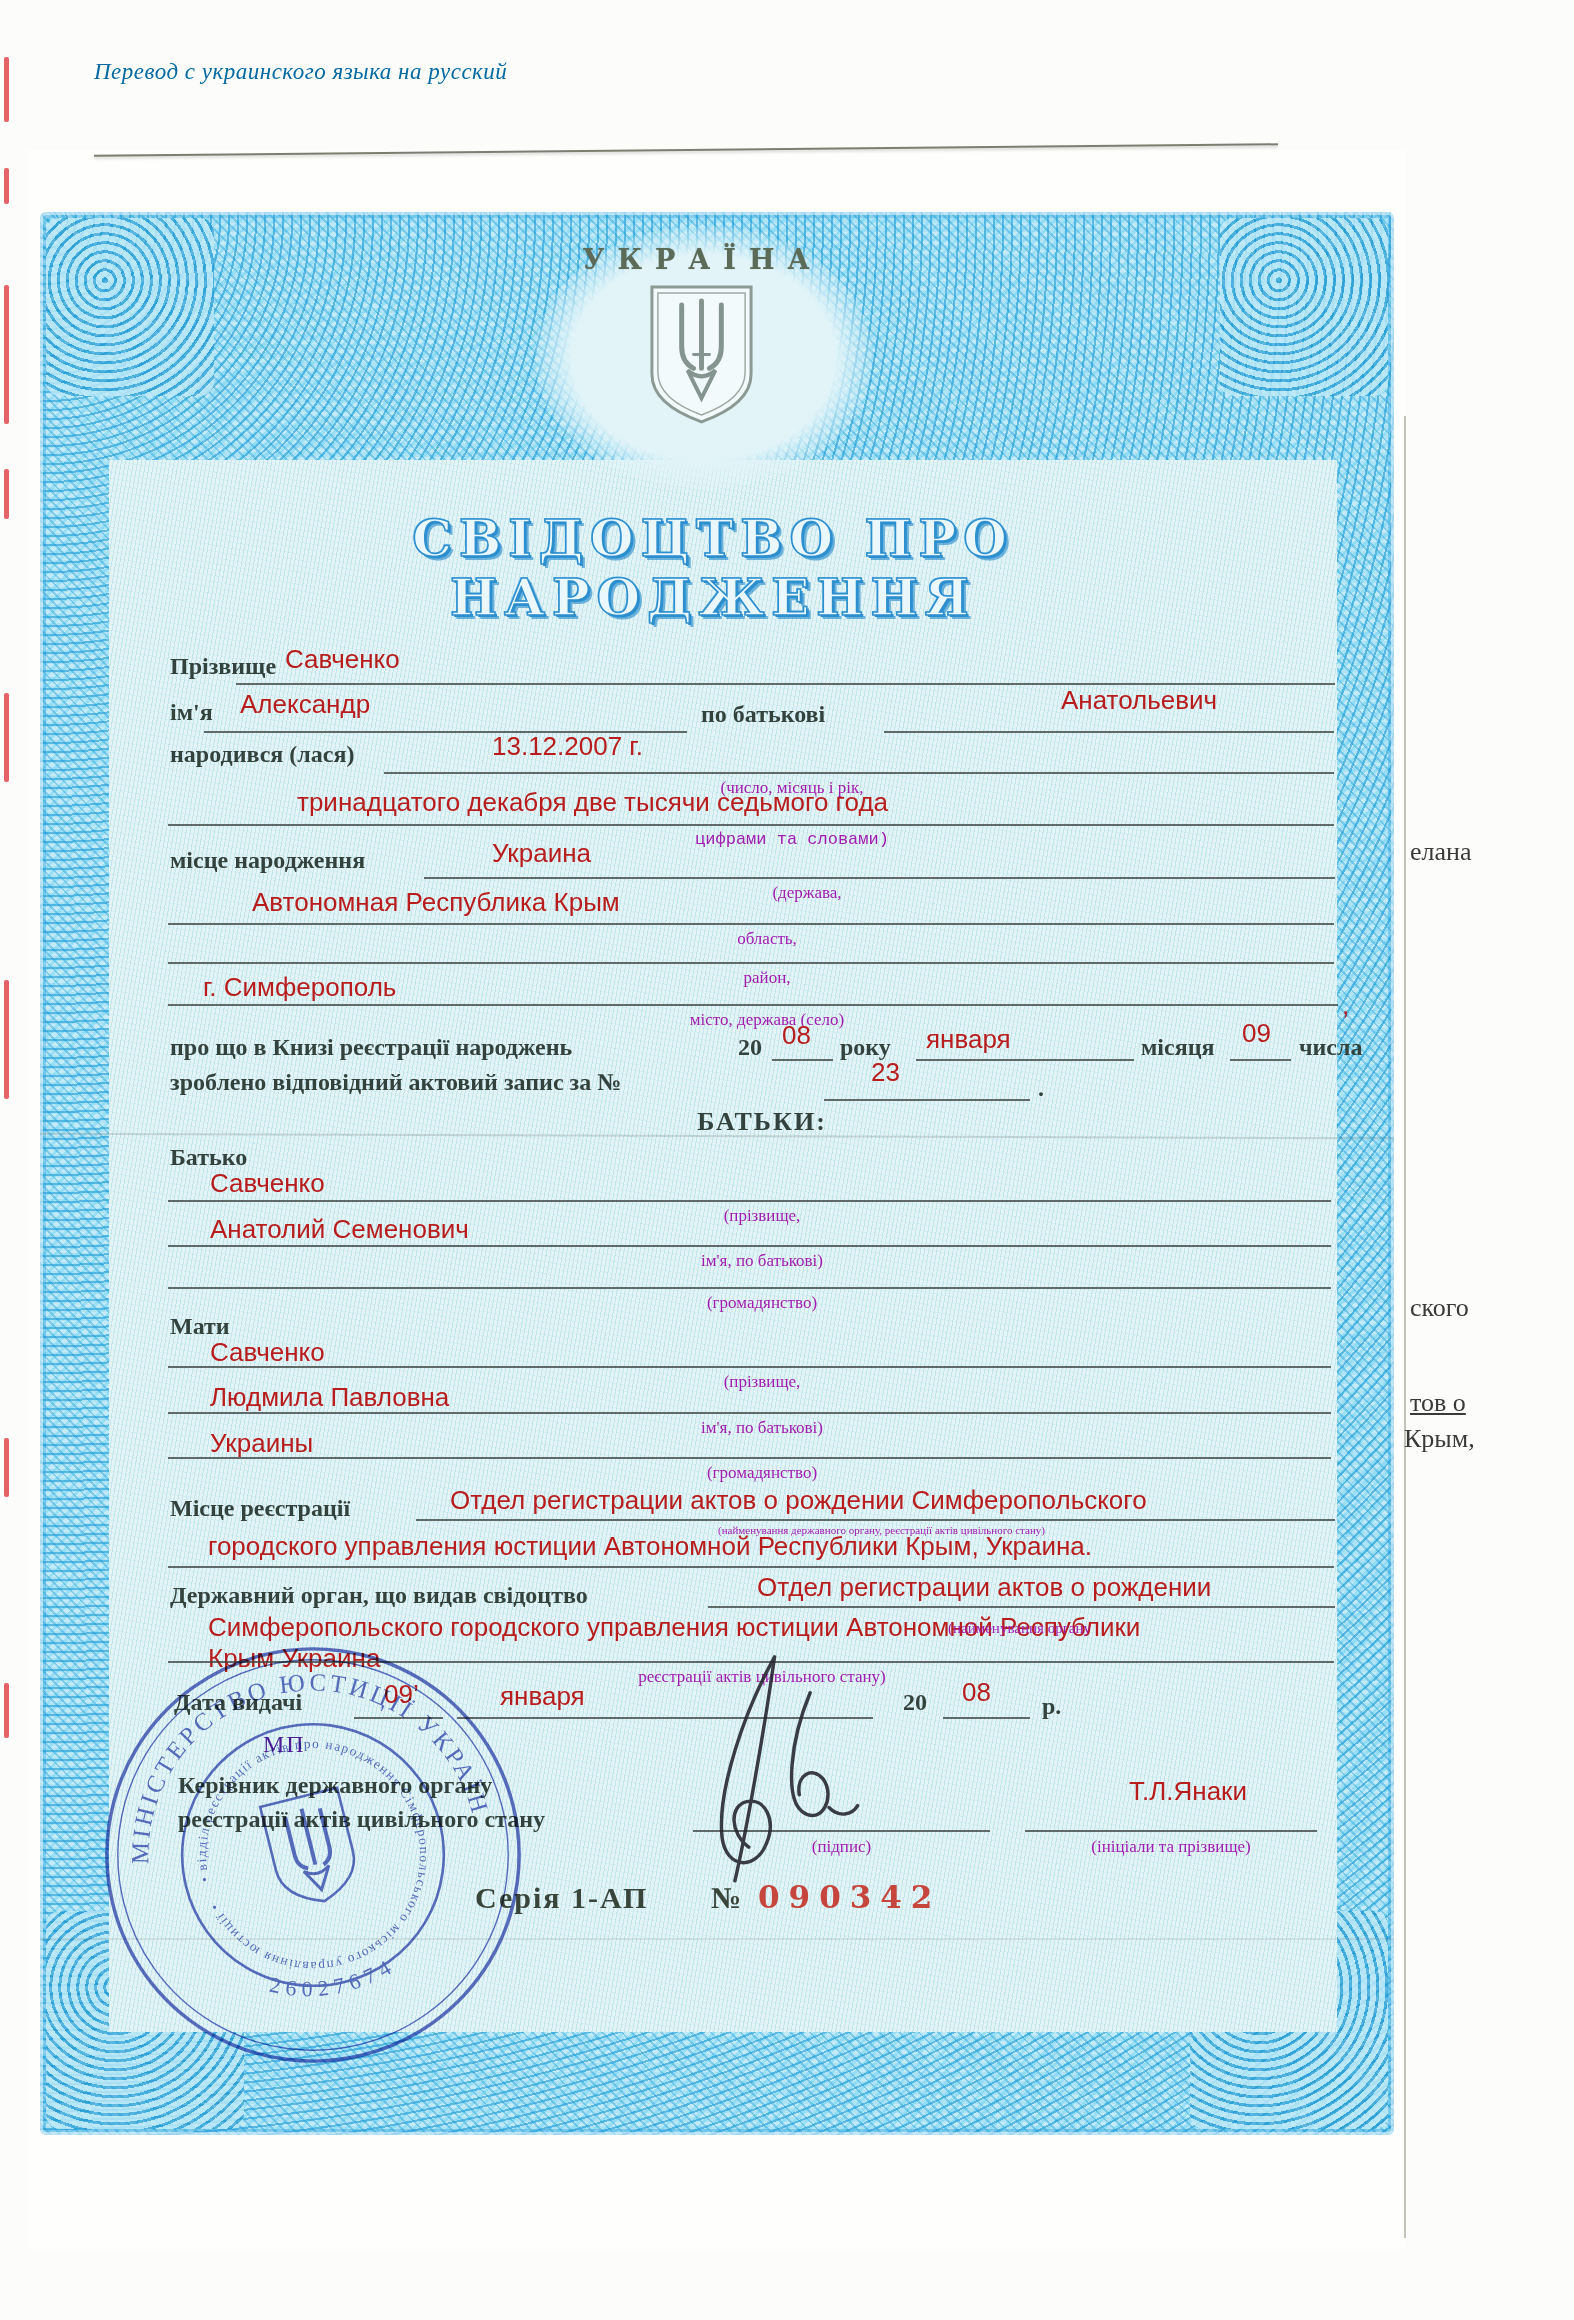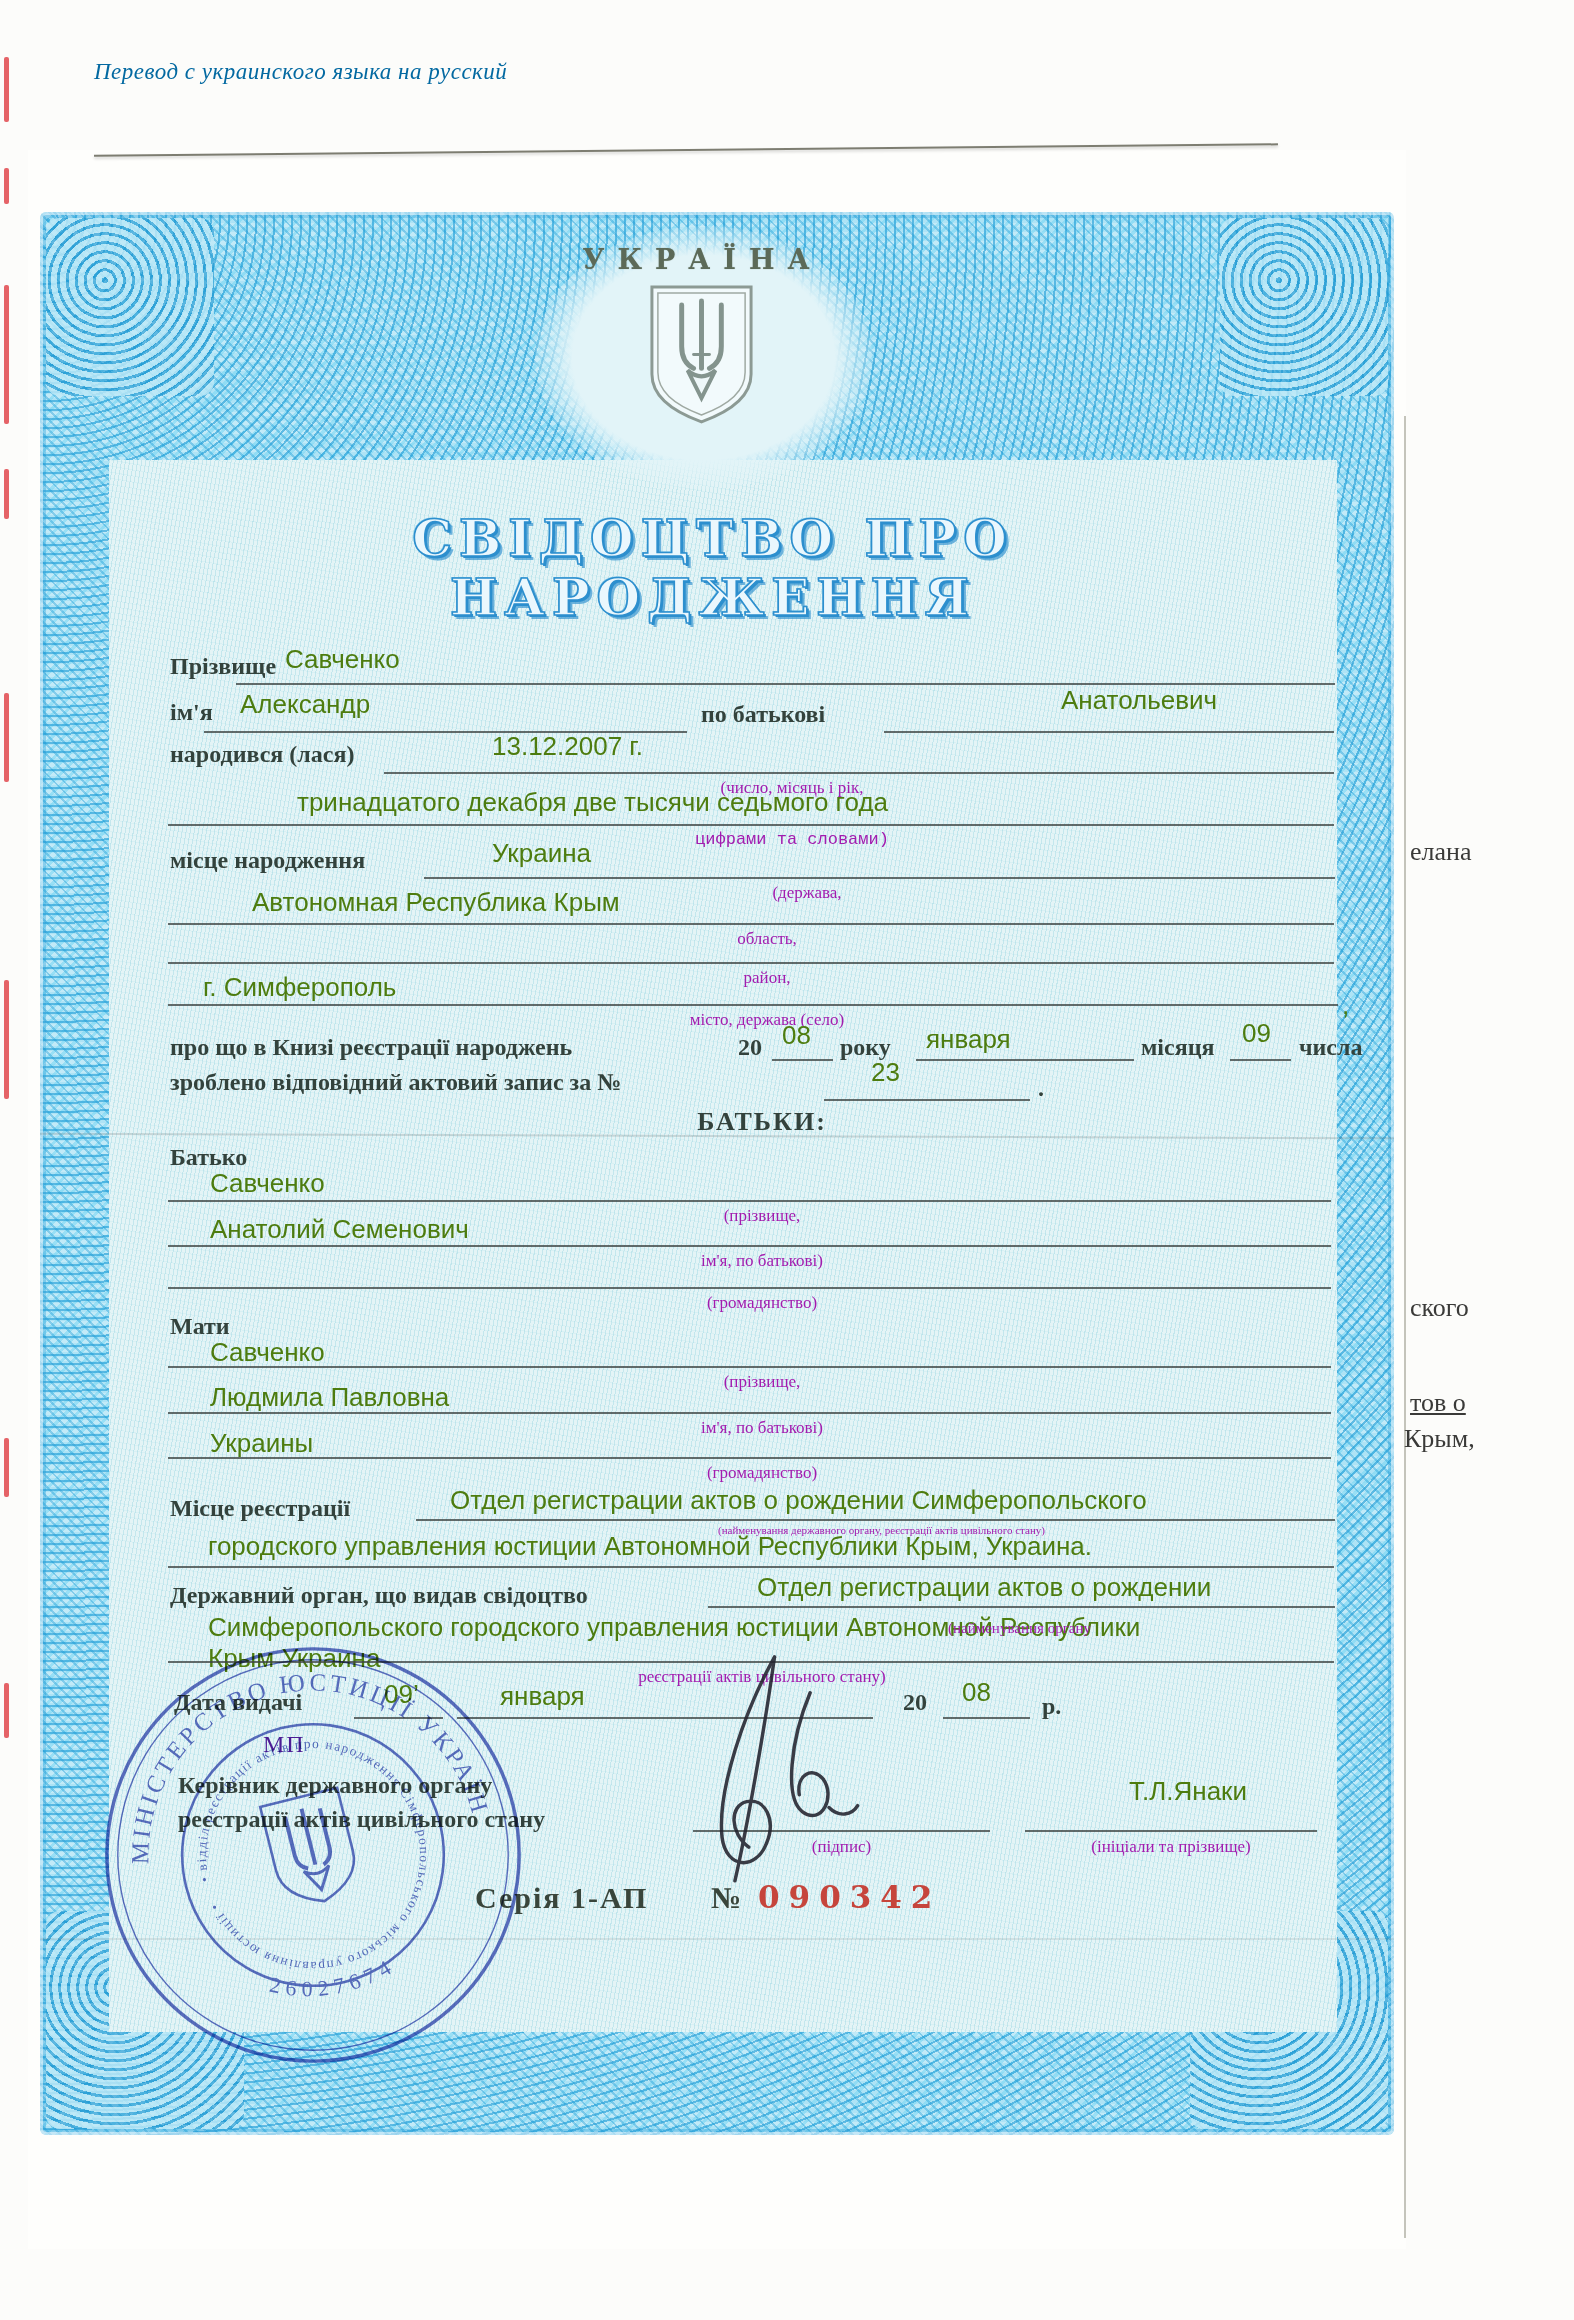--- a/index.html
+++ b/index.html
@@ -30,21 +30,21 @@
                      repeating-linear-gradient(10deg, rgba(160,220,230,.18) 0 1px, rgba(255,255,255,0) 1px 6px);}
   .emblem-back{position:absolute;left:535px;top:226px;width:337px;height:263px;border-radius:50%;
     background:radial-gradient(ellipse at center, #e2f4f8 55%, rgba(226,244,248,0) 75%);}
   .country{position:absolute;left:475px;top:244px;width:455px;text-align:center;
     font:bold 27px "DejaVu Serif",serif;letter-spacing:13px;color:#5c6a58;text-shadow:0 0 1px rgba(70,90,70,.5);}
   .doc-title{position:absolute;left:139px;top:509px;width:1148px;text-align:center;
     font:bold 50px "DejaVu Serif",serif;letter-spacing:7px;color:#eaf7fd;
     -webkit-text-stroke:1.6px #2d8fce;
     text-shadow:4px 4px 0 rgba(45,143,206,.65), 2px 2px 0 #2d8fce, -1px -1px 0 #7cc4e8;}
   .lbl{position:absolute;font:bold 24px "Liberation Serif",serif;color:#33423c;white-space:nowrap;}
-  .val{position:absolute;font:26px "Liberation Sans",sans-serif;color:#4d7c0f;white-space:nowrap;}
+  .val{position:absolute;font:26px "Liberation Sans",sans-serif;color:#b91c1c;white-space:nowrap;}
   .sub{position:absolute;font:17px "Liberation Serif",serif;color:#a21caf;white-space:nowrap;text-align:center;}
   .ln{position:absolute;height:0;border-bottom:2px solid rgba(62,68,66,.78);}
   .crease{position:absolute;height:2px;background:rgba(95,105,105,.22);}
   .parents-hdr{position:absolute;left:465px;top:1107px;width:594px;text-align:center;
     font:bold 26px "Liberation Serif",serif;letter-spacing:2px;color:#33423c;}
   .series-lbl{position:absolute;font:bold 30px "Liberation Serif",serif;color:#39453b;letter-spacing:2px;}
   .series-num{position:absolute;font:bold 31px "DejaVu Serif",serif;color:#c6453c;letter-spacing:9px;}
   .fragment{position:absolute;font:26px "Liberation Serif",serif;color:#3a3a38;}
   .stamp{position:absolute;left:97px;top:1639px;width:432px;height:432px;opacity:.82;mix-blend-mode:multiply;z-index:7;}
   .sig{position:absolute;left:626px;top:1649px;width:297px;height:238px;z-index:6;}

